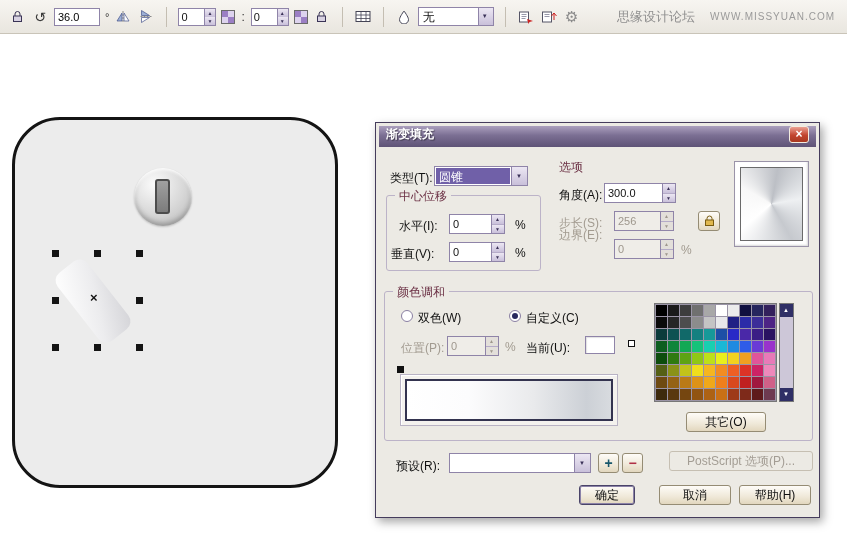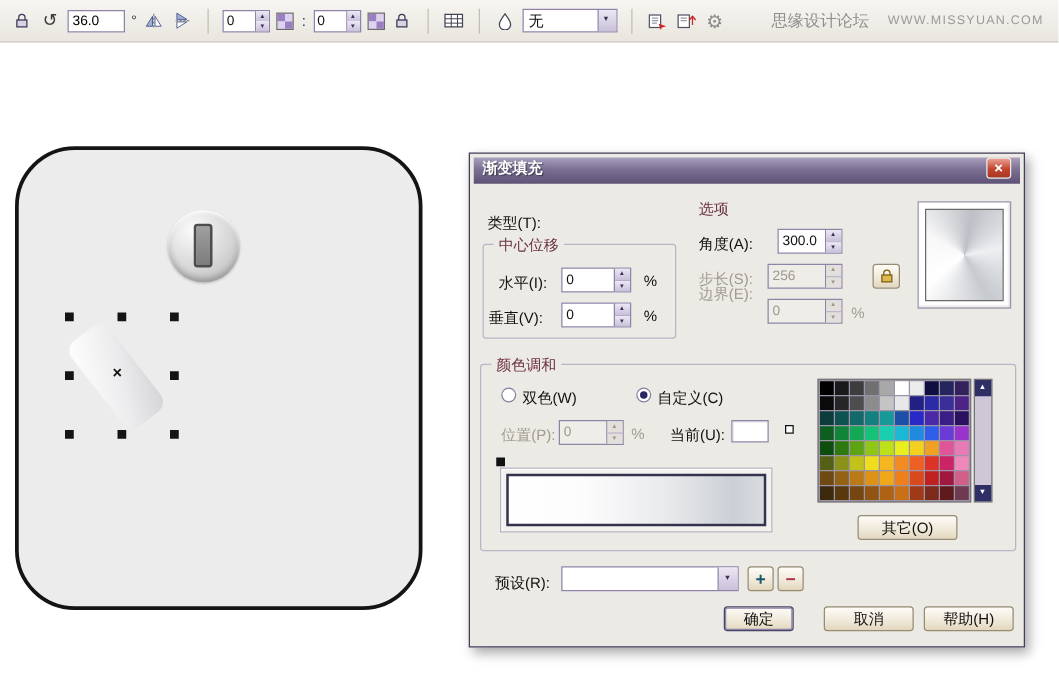--- a/index.html
+++ b/index.html
@@ -248,24 +248,28 @@
     </div>
   </div>
 
   <div class="dialog">
     <div class="dlg-title">
       <span class="dlg-title-text">渐变填充</span>
       <span class="dlg-close">×</span>
     </div>
 
     <span class="lbl" style="left:14px;top:47px">类型(T):</span>
+    <div class="combo" style="left:58px;top:43px;width:94px">
+      <span class="combo-val hl">圆锥</span>
+      <span class="combo-btn"></span>
+    </div>
 
     <span class="lbl grp-cap" style="left:183px;top:36px">选项</span>
     <span class="lbl" style="left:183px;top:64px">角度(A):</span>
-    <div class="spin" style="left:246px;top:60px;width:52px">
+    <div class="spin" style="left:228px;top:60px;width:72px">
       <span class="spin-val">300.0</span>
       <span class="spin-btns">
           <i class="up"></i>
           <i class="dn"></i>
         </span>
     </div>
     <span class="lbl dis" style="left:183px;top:92px">步长(S):</span>
     <div class="spin disabled" style="left:238px;top:88px;width:60px">
       <span class="spin-val">256</span>
       <span class="spin-btns">
@@ -324,21 +328,21 @@
 
       <span class="lbl dis" style="left:16px;top:48px">位置(P):</span>
       <div class="spin disabled" style="left:62px;top:44px;width:52px">
         <span class="spin-val">0</span>
         <span class="spin-btns">
             <i class="up"></i>
             <i class="dn"></i>
           </span>
       </div>
       <span class="lbl dis" style="left:120px;top:48px">%</span>
-      <span class="lbl" style="left:151px;top:48px">当前(U):</span>
+      <span class="lbl" style="left:141px;top:48px">当前(U):</span>
       <div class="swatch" style="left: 200px; top: 44px; background: rgb(255, 255, 255);"></div>
 
       <div class="node start" style="left:12px;top:74px"></div>
       <div class="node end" style="left:243px;top:48px"></div>
       <div class="grad-frame">
         <div class="grad-bar"></div>
       </div>
 
       <div class="palette">
           <div class="pal-cell" style="background: rgb(0, 0, 0);"></div>
@@ -434,18 +438,19 @@
     <div class="combo" style="left:73px;top:330px;width:142px">
       <span class="combo-val"></span>
       <span class="combo-btn"></span>
     </div>
     <div class="push small" style="left:222px;top:330px">
         <span class="plus">+</span>
       </div>
     <div class="push small" style="left:246px;top:330px">
         <span class="minus">−</span>
       </div>
+    <div class="push disabled" style="left:293px;top:328px;width:144px">PostScript 选项(P)...</div>
 
     <div class="push default" style="left:203px;top:362px;width:56px">确定</div>
     <div class="push" style="left:283px;top:362px;width:72px">取消</div>
     <div class="push" style="left:363px;top:362px;width:72px">帮助(H)</div>
   </div>
 </div>
 
 </body></html>

